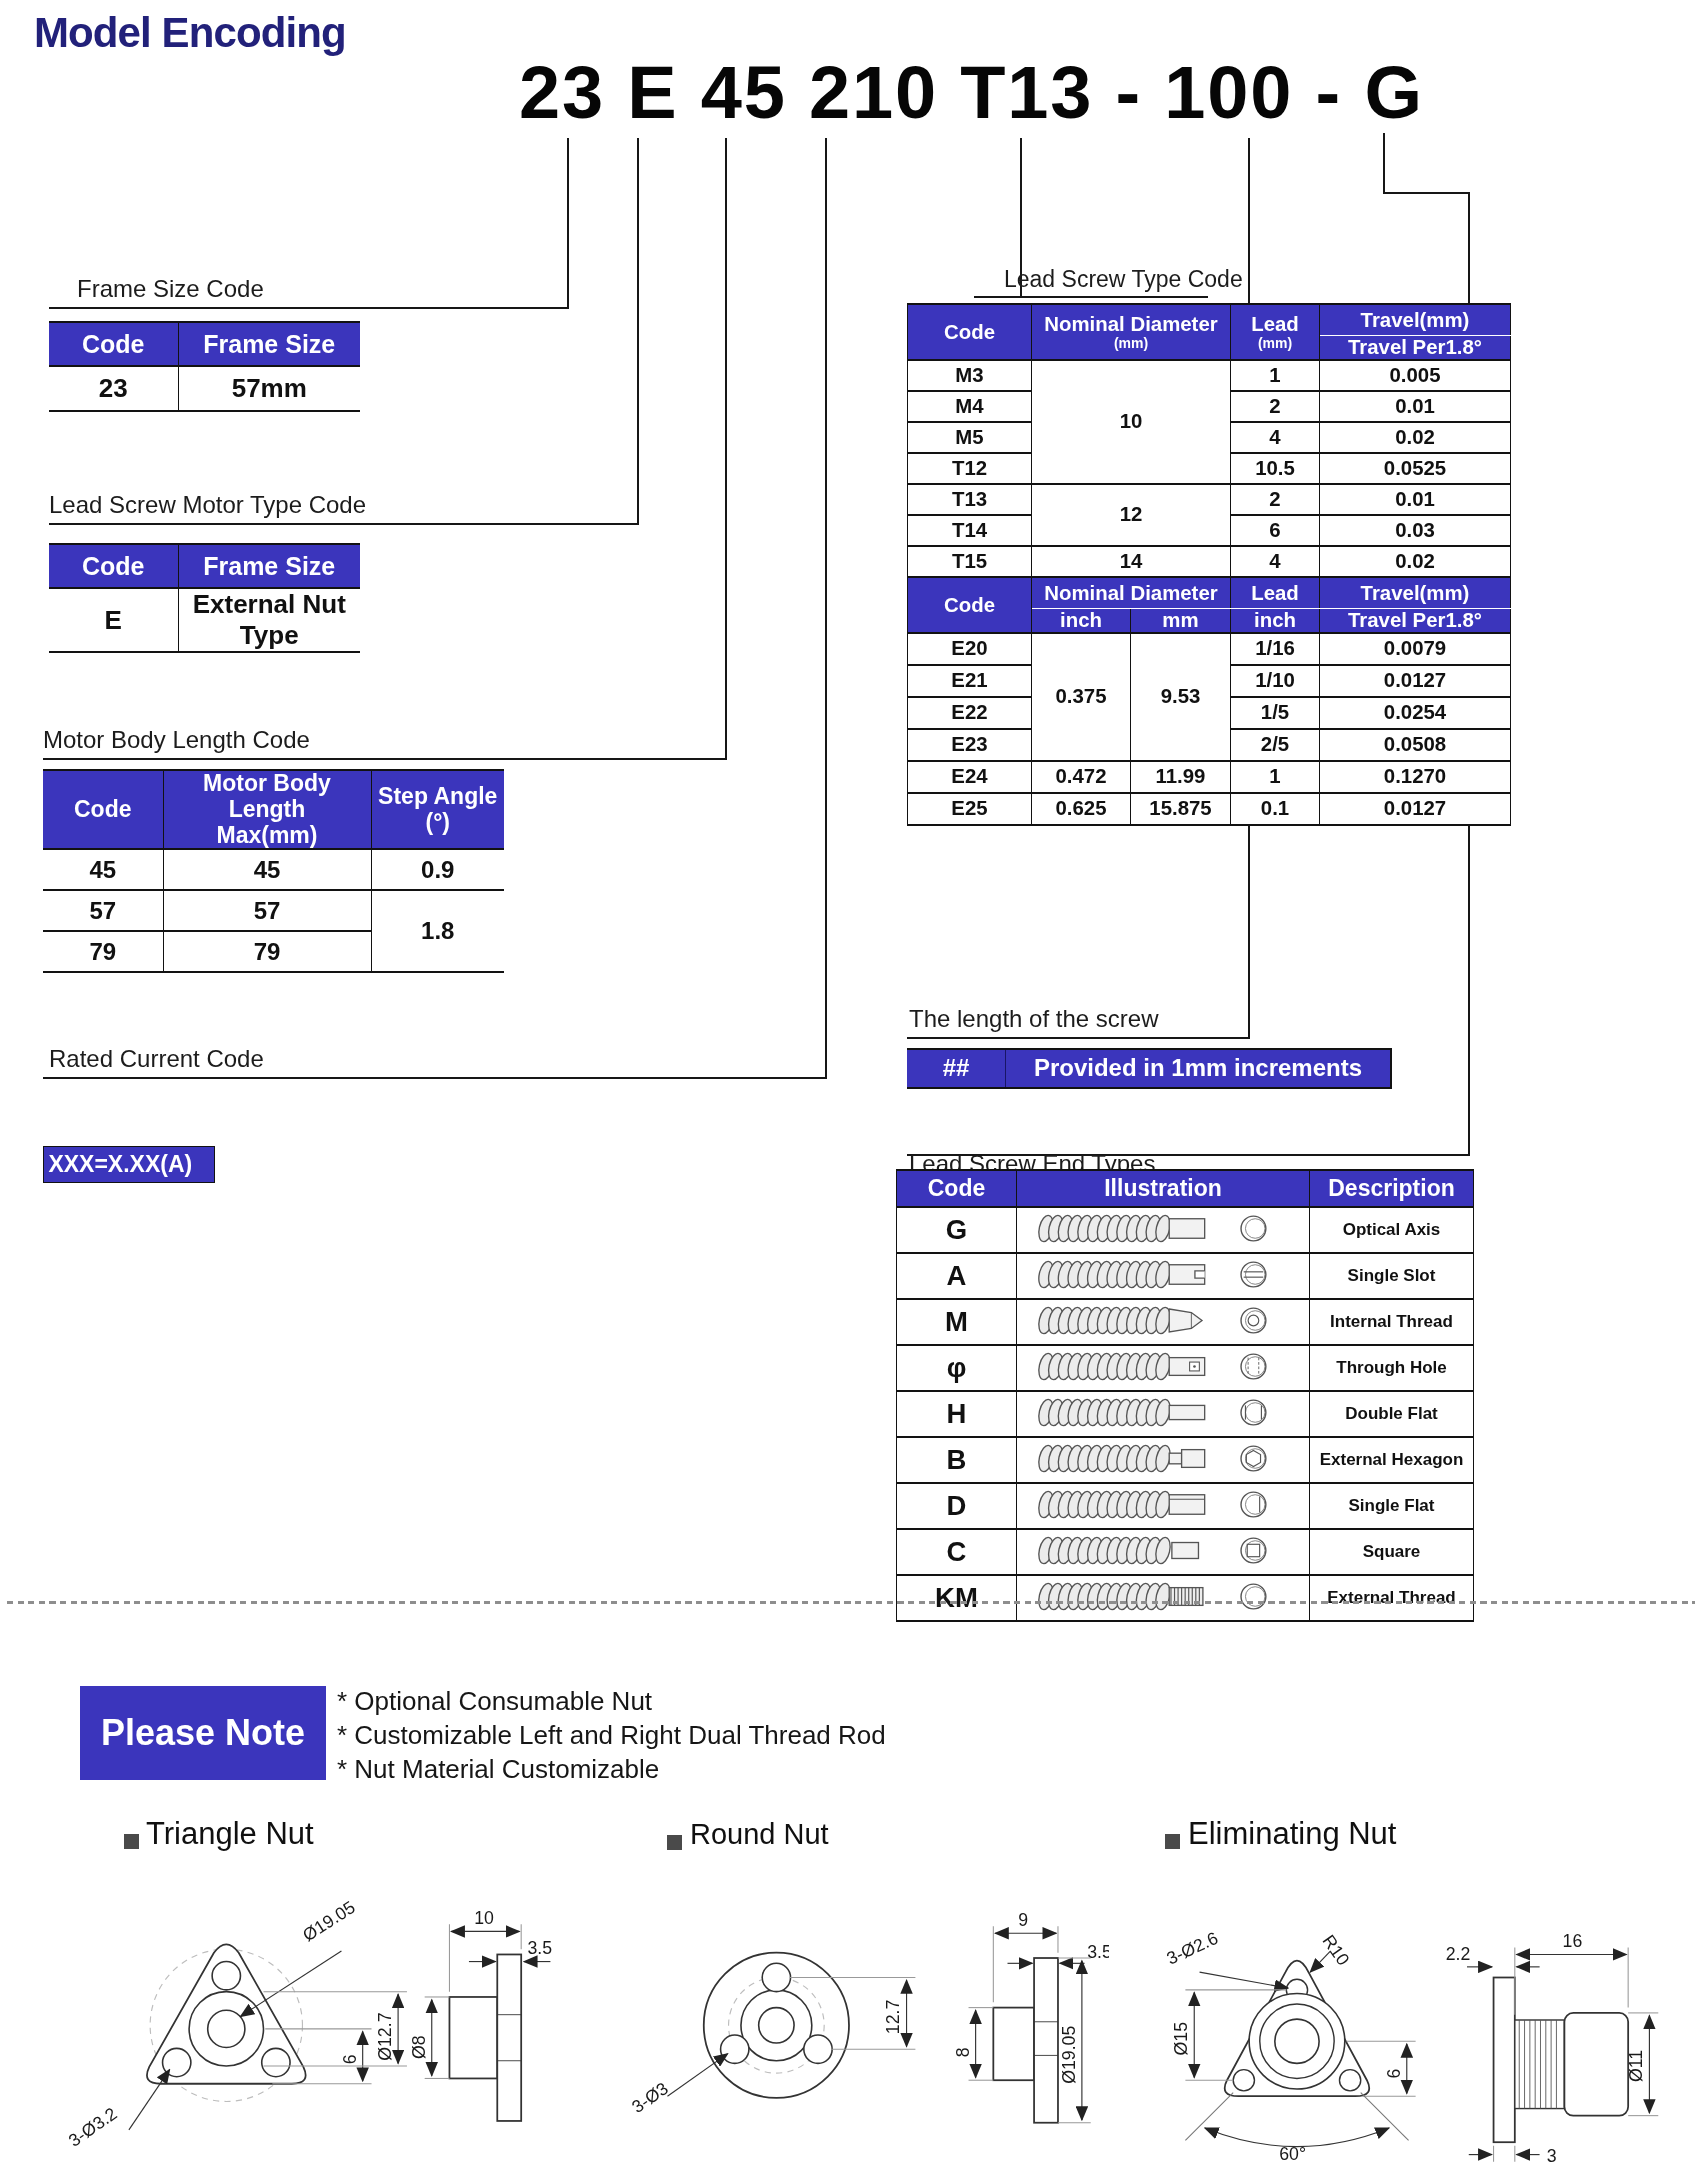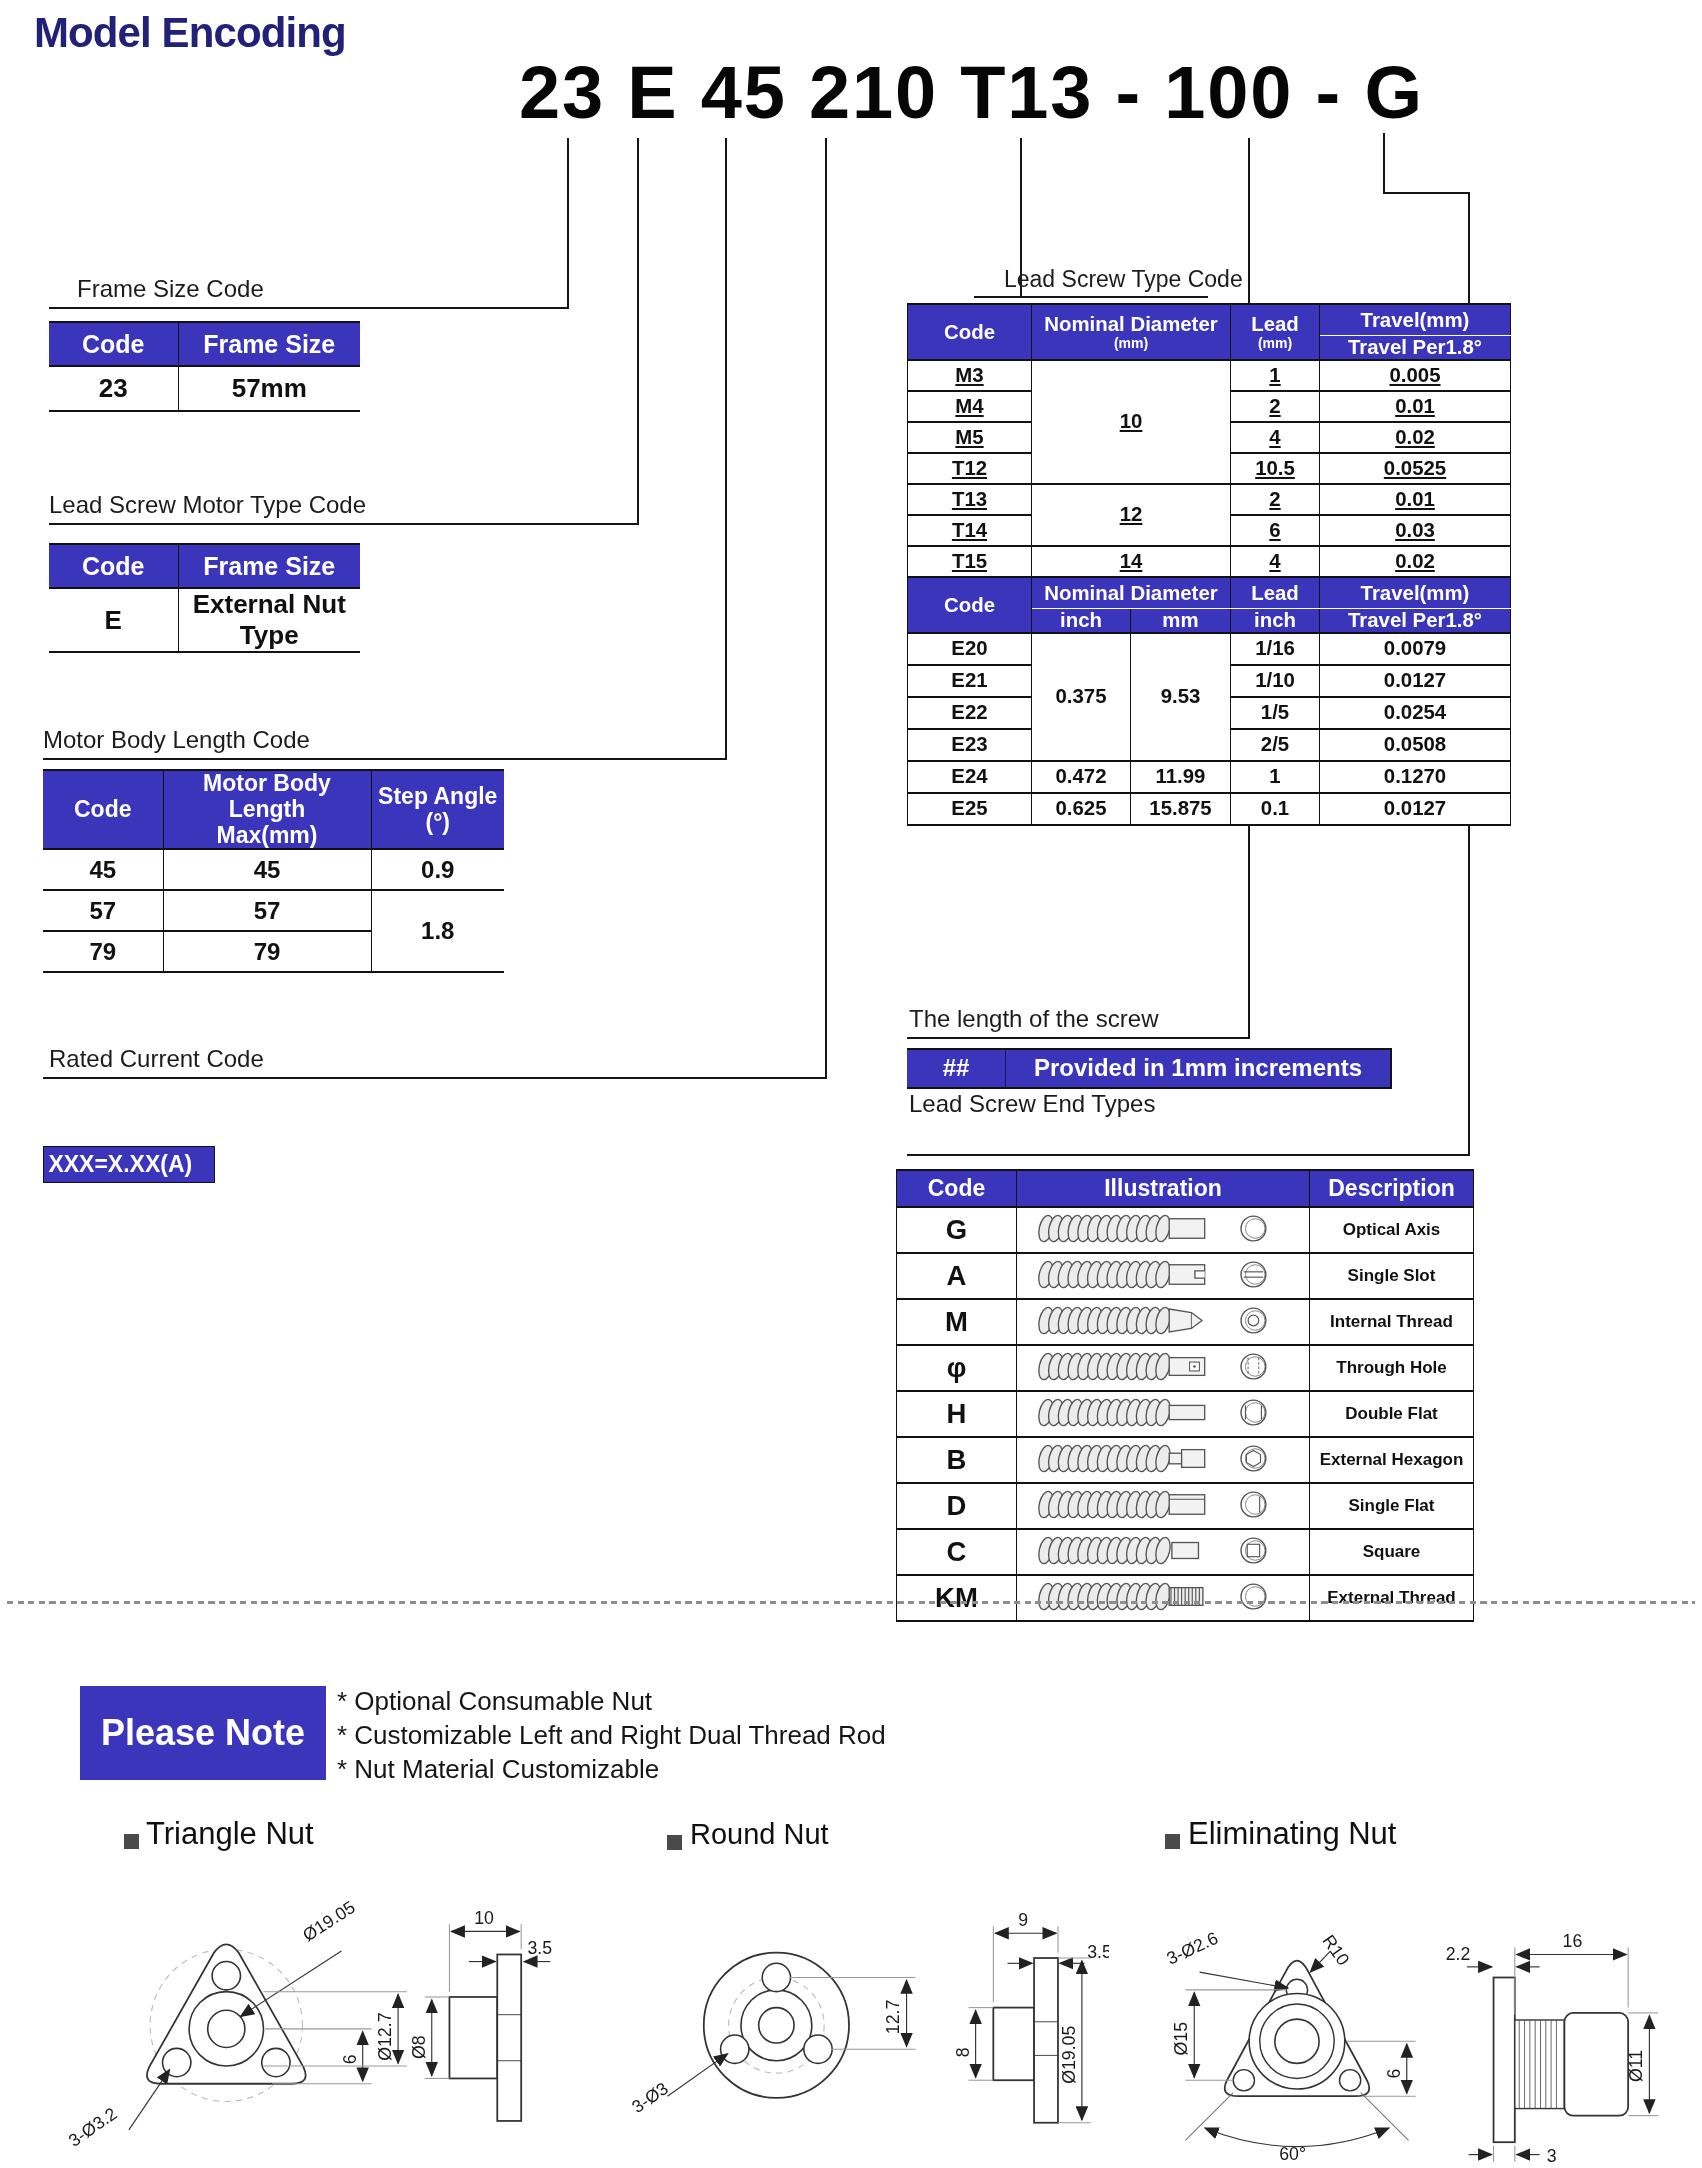--- a/index.html
+++ b/index.html
@@ -23,21 +23,21 @@
   .subtxt{font-size:14px;font-weight:700;}
   #t-frame th,#t-motor th{font-size:25px;height:42px;}
   #t-frame td,#t-motor td{font-size:26px;height:43px;}
   #t-body th{font-size:23px;height:57px;text-align:center;}
   #t-body td{font-size:24px;height:39px;}
   #t-screw1 th,#t-screw2 th{font-size:20.4px;}
   #t-screw1 thead tr:first-child th{height:30px;}
   #t-screw1 thead tr:last-child th{height:21px;}
   #t-screw2 thead tr:first-child th{height:30px;}
   #t-screw2 thead tr:last-child th{height:21px;}
-  #t-screw1 td{font-size:20.4px;height:29px;text-decoration:underline;}
+  #t-screw1 td{font-size:20.4px;height:29px;}
   #t-screw2 td{font-size:20.4px;height:30px;}
   #t-end th{font-size:23px;height:35px;}
   #t-end td{height:41px;}
   #t-end td.code-cell{font-size:27.5px;}
   #t-end td.desc-cell{font-size:17px;}
   .badge{position:absolute;left:43px;top:1146px;width:161px;height:35px;background:var(--blue);
          border:1.8px solid var(--ink);color:#fff;font-size:23px;font-weight:700;
          display:flex;align-items:center;padding:0 4.4px;}
   #lenbar{position:absolute;left:907px;top:1048px;width:483px;height:37px;display:flex;
           background:var(--blue);border-top:2.7px solid var(--ink);border-bottom:2.7px solid var(--ink);
@@ -77,21 +77,21 @@
   <div class="hline" style="left:1383px;top:192px;width:87px;"></div>
   <div class="vline" style="left:1468px;top:192px;height:964px;"></div>
   <div class="hline" style="left:907px;top:1154px;width:563px;"></div>
 
   <div class="seclabel" style="left:49px;top:275px;margin-left:28px;">Frame Size Code</div>
   <div class="seclabel" style="left:49px;top:491px;">Lead Screw Motor Type Code</div>
   <div class="seclabel" style="left:43px;top:726px;">Motor Body Length Code</div>
   <div class="seclabel" style="left:49px;top:1045px;">Rated Current Code</div>
   <div class="seclabel" style="left:1004px;top:266px;font-size:23px;">Lead Screw Type Code</div>
   <div class="seclabel" style="left:909px;top:1005px;">The length of the screw</div>
-  <div class="seclabel" style="left:909px;top:1090px;">Lead Screw End Types</div>
+  <div class="seclabel" style="left:909px;top:1150px;">Lead Screw End Types</div>
 
   <table class="tbl open" id="t-frame" style="left:49px;top:321px;width:310px;">
     <colgroup>
         <col style="width:129px">
         <col style="width:182px">
       </colgroup>
     <thead>
         <tr>
       <th>Code</th>
       <th>Frame Size</th>

